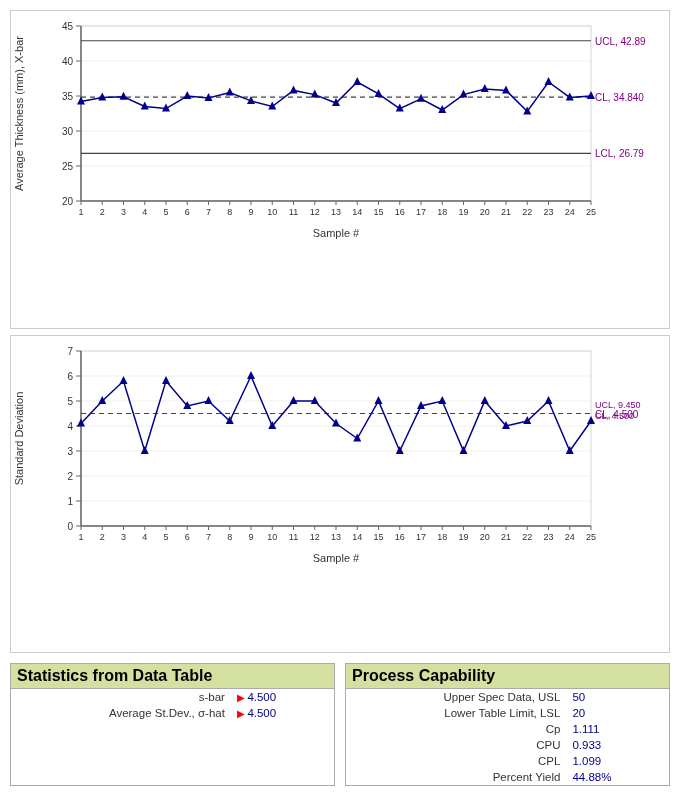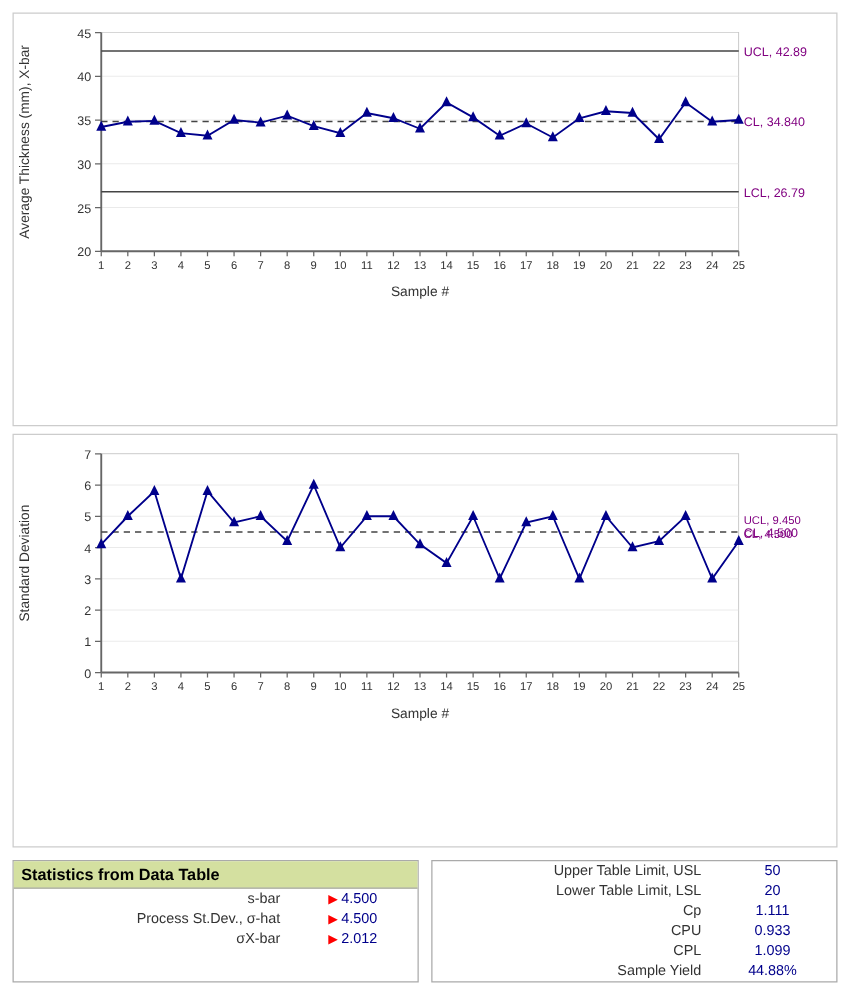--- a/index.html
+++ b/index.html
@@ -34,38 +34,38 @@
       padding: 4px 0;
     }
     .stats-box {
       flex: 1;
       border: 1px solid #aaa;
     }
     .stats-header {
       background: #d4e0a0;
       font-weight: bold;
       padding: 3px 6px;
-      font-size: 13px;
+      font-size: 16px;
       border-bottom: 1px solid #aaa;
     }
     .stats-table {
       width: 100%;
       border-collapse: collapse;
       font-size: 11.5px;
     }
     .stats-table td {
       padding: 2px 6px;
     }
     .stats-table .label-cell {
       text-align: right;
       color: #333;
       margin-top: 32px;
     }
     .stats-table .value-cell {
-      text-align: center;
+      text-align: left;
       color: #00008b;
       font-weight: normal;
       min-width: 60px;
     }
     .red-arrow {
       color: red;
       font-size: 10px;
     }
   </style>
 </head>
@@ -301,55 +301,52 @@
 
     <div class="stats-box">
       <div class="stats-header">Statistics from Data Table</div>
       <table class="stats-table">
         <tbody id="stats-left-tbody">
             <tr>
               <td class="label-cell">s-bar</td>
               <td class="value-cell"><span class="red-arrow">▶ </span>4.500</td>
             </tr>
             <tr>
-              <td class="label-cell">Process St.Dev., σ-hat</td>
+              <td class="label-cell">Average St.Dev., σ-hat</td>
               <td class="value-cell"><span class="red-arrow">▶ </span>4.500</td>
-            </tr>
-            <tr>
-              <td class="label-cell">σX-bar</td>
-              <td class="value-cell"><span class="red-arrow">▶ </span>2.012</td>
             </tr>
           </tbody>
       </table>
     </div>
 
     <div class="stats-box">
+      <div class="stats-header">Process Capability</div>
       <table class="stats-table">
         <tbody id="stats-right-tbody">
             <tr>
-              <td class="label-cell">Upper Table Limit, USL</td>
+              <td class="label-cell">Upper Spec Data, USL</td>
               <td class="value-cell">50</td>
             </tr>
             <tr>
               <td class="label-cell">Lower Table Limit, LSL</td>
               <td class="value-cell">20</td>
             </tr>
             <tr>
               <td class="label-cell">Cp</td>
               <td class="value-cell">1.111</td>
             </tr>
             <tr>
               <td class="label-cell">CPU</td>
               <td class="value-cell">0.933</td>
             </tr>
             <tr>
               <td class="label-cell">CPL</td>
               <td class="value-cell">1.099</td>
             </tr>
             <tr>
-              <td class="label-cell">Sample Yield</td>
+              <td class="label-cell">Percent Yield</td>
               <td class="value-cell">44.88%</td>
             </tr>
           </tbody>
       </table>
     </div>
   </div>
 </div>
 
 </body></html>

